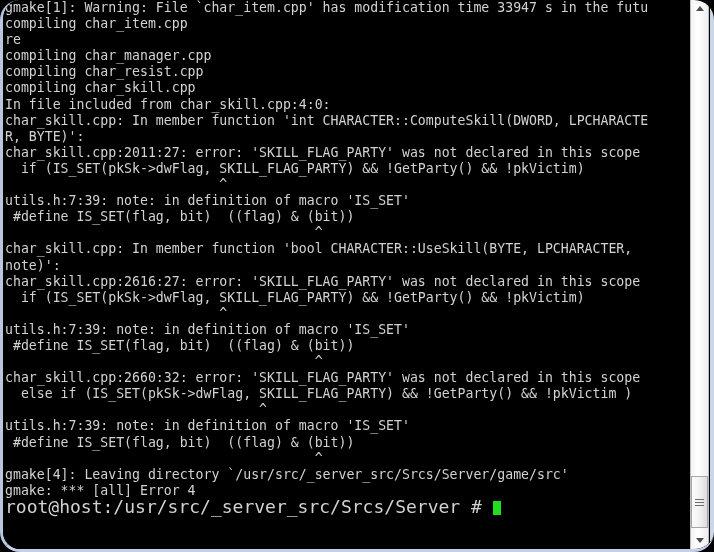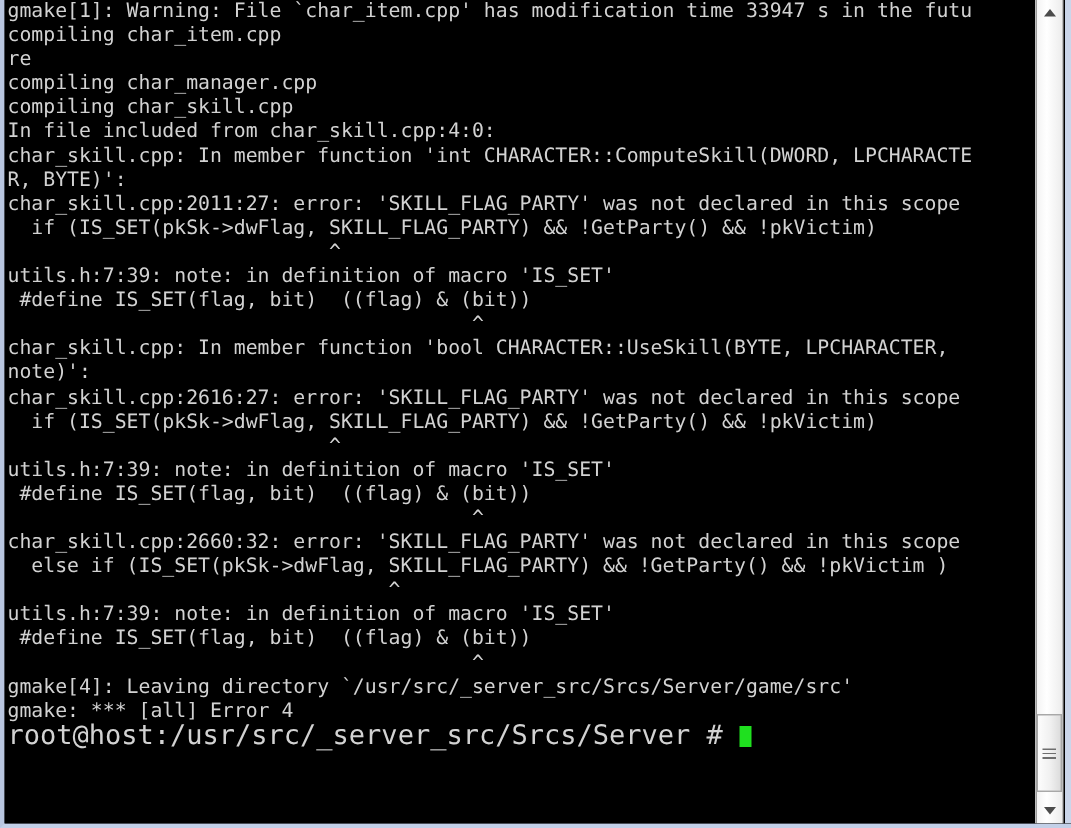--- a/index.html
+++ b/index.html
@@ -17,20 +17,21 @@
 
   #terminal-window {
     position: relative;
     width: 714px;
     height: 552px;
     background: #000000;
     box-sizing: border-box;
     border-left: 3px solid #b9c6e0;
     border-bottom: 3px solid #c3d0e8;
     overflow: hidden;
+    border-radius: 20px;
   }
 
   #terminal-screen {
     position: absolute;
     left: 0;
     top: 0;
     width: 683px;
     height: 549px;
     background: #000000;
     overflow: hidden;
@@ -164,20 +165,21 @@
 <body>
 
 <div id="terminal-window">
 
   <div id="terminal-screen">
     <div id="terminal-lines">
         <div class="term-line">gmake[1]: Warning: File `char_item.cpp' has modification time 33947 s in the futu</div>
         <div class="term-line">compiling char_item.cpp</div>
         <div class="term-line">re</div>
         <div class="term-line">compiling char_manager.cpp</div>
+        <div class="term-line">compiling char_resist.cpp</div>
         <div class="term-line">compiling char_skill.cpp</div>
         <div class="term-line">In file included from char_skill.cpp:4:0:</div>
         <div class="term-line">char_skill.cpp: In member function 'int CHARACTER::ComputeSkill(DWORD, LPCHARACTE</div>
         <div class="term-line">R, BYTE)':</div>
         <div class="term-line">char_skill.cpp:2011:27: error: 'SKILL_FLAG_PARTY' was not declared in this scope</div>
         <div class="term-line">  if (IS_SET(pkSk-&gt;dwFlag, SKILL_FLAG_PARTY) &amp;&amp; !GetParty() &amp;&amp; !pkVictim)</div>
         <div class="term-line">                           ^</div>
         <div class="term-line">utils.h:7:39: note: in definition of macro 'IS_SET'</div>
         <div class="term-line"> #define IS_SET(flag, bit)  ((flag) &amp; (bit))</div>
         <div class="term-line">                                       ^</div>

